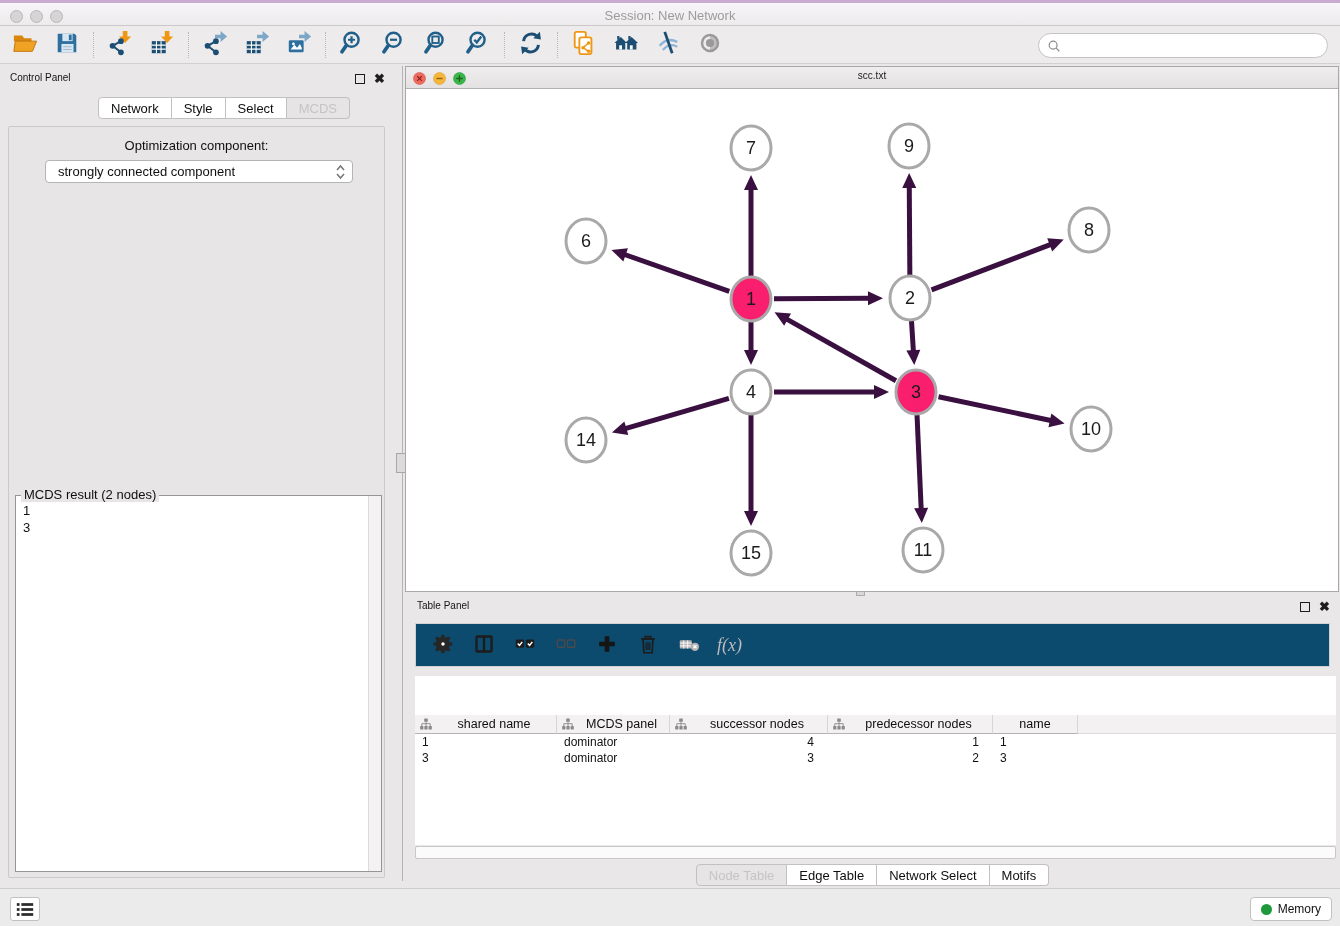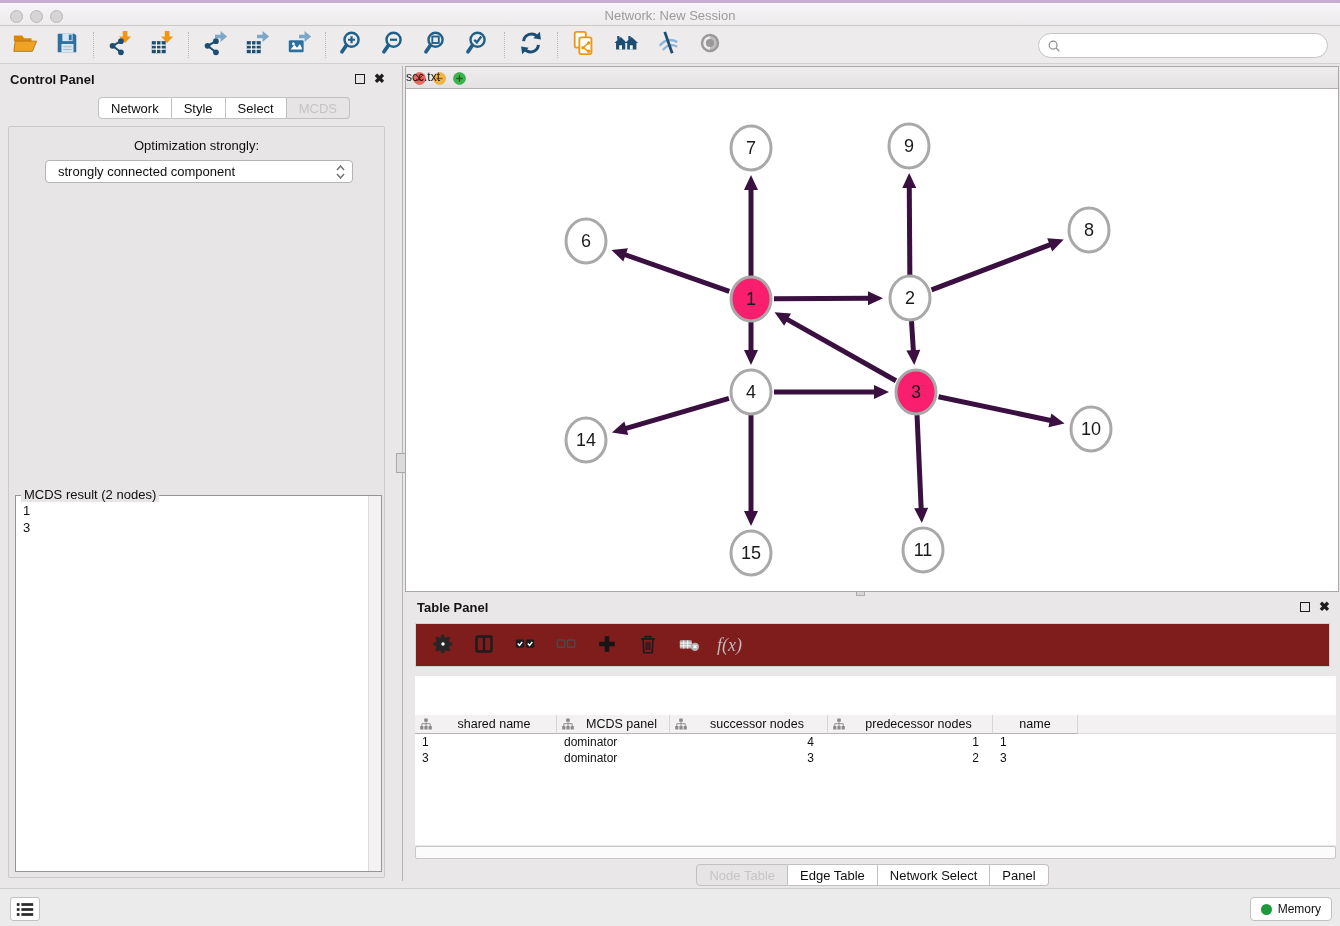--- a/index.html
+++ b/index.html
@@ -20,21 +20,21 @@
   .tb-group{display:flex;align-items:center;gap:12px;}
   .tb-btn{width:30px;height:30px;display:flex;align-items:center;justify-content:center;background:none;border:none;cursor:pointer;}
   .tb-btn svg{width:26px;height:26px;}
   .tb-sep{width:1px;height:26px;border-left:1px dotted #b9b7b8;margin:0 11px;}
   .search-wrap{position:absolute;right:12px;top:7px;width:290px;height:25px;background:#fff;
     border:1px solid #c5c3c4;border-radius:13px;display:flex;align-items:center;padding:0 8px;gap:4px;}
   .search-wrap svg{width:14px;height:14px;flex:none;}
   .search-wrap input{border:none;outline:none;flex:1;font-size:13px;background:transparent;}
 
   
-  .panel-title{font-size:13px;color:#141414;font-weight:bold;}
+  .panel-title{font-size:10px;color:#141414;}
   .panel-controls{position:absolute;display:flex;gap:9px;align-items:center;}
   .float-icon{width:10px;height:10px;border:1.6px solid #1d1d1d;display:inline-block;cursor:pointer;}
   .close-icon{font-size:13px;font-weight:bold;color:#1d1d1d;line-height:11px;cursor:pointer;}
 
   
   .control-panel{position:absolute;left:0;top:66px;width:393px;height:815px;}
   .cp-title{position:absolute;left:10px;top:6px;}
   .cp-controls{right:8px;top:7px;}
   .cp-tabs{position:absolute;left:78px;top:31px;display:flex;height:22px;padding-left:20px;}
   .tab{font-size:13px;padding:3px 12px 0;background:#fff;border:1px solid #c2c0c1;border-left:none;color:#0f0f0f;cursor:pointer;white-space:nowrap;}
@@ -59,28 +59,28 @@
   
   .vsplit-line{position:absolute;left:402px;top:66px;width:1px;height:815px;background:#b6b4b5;}
   .vsplit-handle{position:absolute;left:396px;top:453px;width:10px;height:20px;background:#dcdadb;border:1px solid #a9a7a8;cursor:col-resize;}
   .hsplit-handle{position:absolute;left:856px;top:587px;width:9px;height:9px;background:#d9d7d8;border:1px solid #aeacad;cursor:row-resize;}
 
   
   .net-window{position:absolute;left:405px;top:66px;width:934px;height:526px;background:#fff;border:1px solid #a9a7a8;}
   .net-titlebar{position:relative;height:22px;background:linear-gradient(#efedee,#e3e1e2);border-bottom:1px solid #b2b0b1;}
   .traffic{position:absolute;left:7px;top:4px;display:flex;gap:7px;}
   .traffic span{width:13px;height:13px;display:inline-block;cursor:pointer;}
-  .net-title{position:absolute;left:0;right:0;top:3px;text-align:left;font-size:12px;color:#1c1c1c;}
+  .net-title{position:absolute;left:0;right:0;top:3px;text-align:center;font-size:10px;color:#1c1c1c;}
   .net-canvas{position:absolute;left:0;top:23px;width:932px;height:501px;background:#fff;overflow:hidden;}
 
   
   .table-panel{position:absolute;left:405px;top:595px;width:935px;height:286px;}
   .tp-title{position:absolute;left:12px;top:5px;}
   .tp-controls{right:10px;top:6px;}
-  .tp-toolbar{position:absolute;left:10px;top:28px;width:915px;height:44px;background:#7f1d1d;
+  .tp-toolbar{position:absolute;left:10px;top:28px;width:915px;height:44px;background:#0c4a6e;
     border:1px solid #d2d0d1;display:flex;align-items:center;gap:15px;padding-left:14px;}
   .tp-btn{width:26px;height:26px;display:flex;align-items:center;justify-content:center;background:none;border:none;cursor:pointer;}
   .tp-btn svg{width:22px;height:22px;}
   .tp-btn.disabled{cursor:default;}
   .fx-label{font-family:"Liberation Serif",serif;font-style:italic;font-size:18px;color:#bdbbbc;}
   .tbl{position:absolute;left:10px;top:81px;width:921px;height:169px;background:#fff;}
   .tbl-header{display:flex;height:19px;background:#f3f1f2;margin-top:39px;}
   .th{display:flex;align-items:center;border-right:1px solid #d7d5d6;border-bottom:1px solid #b5b3b4;cursor:pointer;}
   .th .th-icon{margin-left:5px;display:flex;}
   .th .th-label{flex:1;text-align:center;font-size:12.5px;color:#0f0f0f;padding:0 4px;}
@@ -105,21 +105,21 @@
 <body>
 
 <div class="app">
 
   <div class="titlebar">
     <div class="traffic-main">
       <span class="dot"></span>
       <span class="dot"></span>
       <span class="dot"></span>
     </div>
-    <div class="main-title">Network: New Session</div>
+    <div class="main-title">Session: New Network</div>
   </div>
 
   <div class="toolbar">
     <div class="tb-group" style="gap:0;">
         <div class="tb-group">
           <button class="tb-btn">
             <span><svg viewBox="0 0 28 28">
                 <path fill="#d9860c" d="M2 6h9l2 3h8v3H2z"></path>
                 <path fill="#f0a224" stroke="#c07506" stroke-width="1" d="M3.5 12h23l-4.5 11H2z"></path>
               </svg></span>
@@ -289,21 +289,21 @@
       <span class="float-icon"></span>
       <span class="close-icon">✖</span>
     </div>
     <div class="cp-tabs">
         <div class="tab">Network</div>
         <div class="tab">Style</div>
         <div class="tab">Select</div>
         <div class="tab sel">MCDS</div>
       </div>
     <div class="cp-body">
-      <div class="opt-label">Optimization strongly:</div>
+      <div class="opt-label">Optimization component:</div>
       <div class="criterion-select">
         <span class="val">strongly connected component</span>
         <svg width="11" height="16" viewBox="0 0 11 16">
           <path d="M2 6l3.5-4L9 6" fill="none" stroke="#7b797a" stroke-width="1.6"></path>
           <path d="M2 10l3.5 4L9 10" fill="none" stroke="#7b797a" stroke-width="1.6"></path>
         </svg>
       </div>
       <div class="result-box">
         <div class="result-legend">MCDS result (2 nodes)</div>
         <div class="result-items">
@@ -555,21 +555,21 @@
             <div class="td right" style="width: 165px; flex: 0 0 auto;">2</div>
             <div class="td left" style="width: 85px; flex: 0 0 auto;">3</div>
           </div>
         </div>
     </div>
     <div class="tbl-hscroll"></div>
     <div class="tp-tabs">
         <div class="tab sel">Node Table</div>
         <div class="tab">Edge Table</div>
         <div class="tab">Network Select</div>
-        <div class="tab">Panel</div>
+        <div class="tab">Motifs</div>
       </div>
   </div>
 
   <div class="statusbar">
     <button class="list-btn">
       <svg width="20" height="17" viewBox="0 0 22 18">
           <g fill="#2b2b2b">
             <rect x="2" y="2" width="3" height="3"></rect>
             <rect x="7" y="2" width="13" height="3"></rect>
             <rect x="2" y="7.5" width="3" height="3"></rect>

